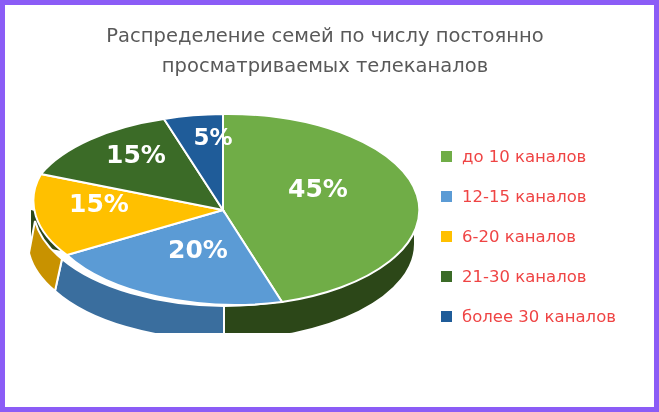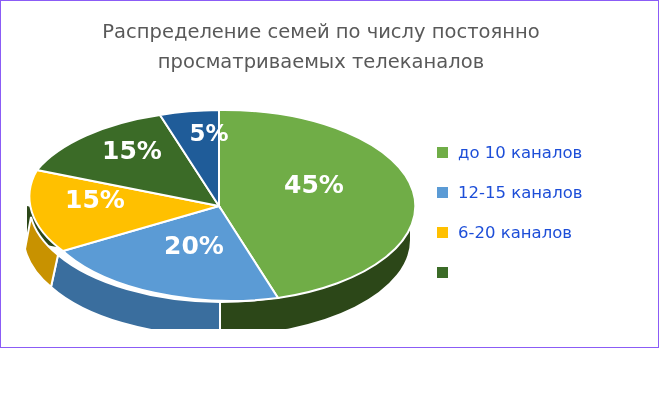--- a/index.html
+++ b/index.html
@@ -6,24 +6,24 @@
     margin: 0;
     padding: 0;
     background: #ffffff;
   }
   body {
     font-family: "DejaVu Sans", "Liberation Sans", sans-serif;
   }
   #chart-frame {
     position: relative;
     width: 659px;
-    height: 348px;
+    height: 412px;
     background: #ffffff;
     box-sizing: border-box;
-    border: 1px solid #8b5cf6;
+    border: 5px solid #8b5cf6;
     overflow: hidden;
   }
   #chart-title {
     position: absolute;
     left: 60px;
     top: 16px;
     width: 520px;
     text-align: center;
     font-size: 19.5px;
     line-height: 30px;
@@ -60,21 +60,21 @@
     height: 40px;
   }
   .legend-swatch {
     width: 11px;
     height: 11px;
     flex: 0 0 auto;
     margin-right: 10px;
   }
   .legend-label {
     font-size: 16.5px;
-    color: #1d4ed8;
+    color: #ef4444;
     white-space: nowrap;
     font-family: "DejaVu Sans", "Liberation Sans", sans-serif;
   }
 </style>
 </head>
 <body>
 
 <div id="chart-frame">
 
   <div id="chart-title"><span>Распределение семей по числу постоянно</span>
@@ -131,16 +131,21 @@
     <div class="legend-item">
       <span class="legend-swatch" style="background:#5B9BD5"></span>
       <span class="legend-label">12-15 каналов</span>
     </div>
     <div class="legend-item">
       <span class="legend-swatch" style="background:#FFC000"></span>
       <span class="legend-label">6-20 каналов</span>
     </div>
     <div class="legend-item">
       <span class="legend-swatch" style="background:#3B6B27"></span>
+      <span class="legend-label">21-30 каналов</span>
+    </div>
+    <div class="legend-item">
+      <span class="legend-swatch" style="background:#1F5C99"></span>
+      <span class="legend-label">более 30 каналов</span>
     </div>
   </div>
 
 </div>
 
 </body></html>

